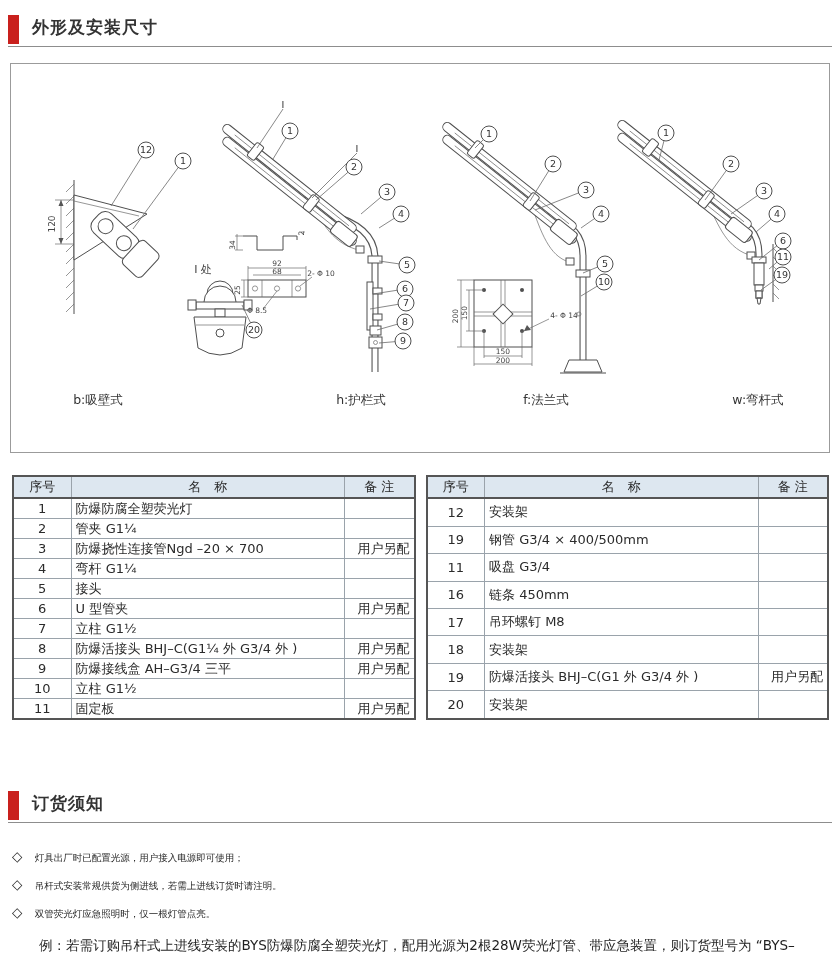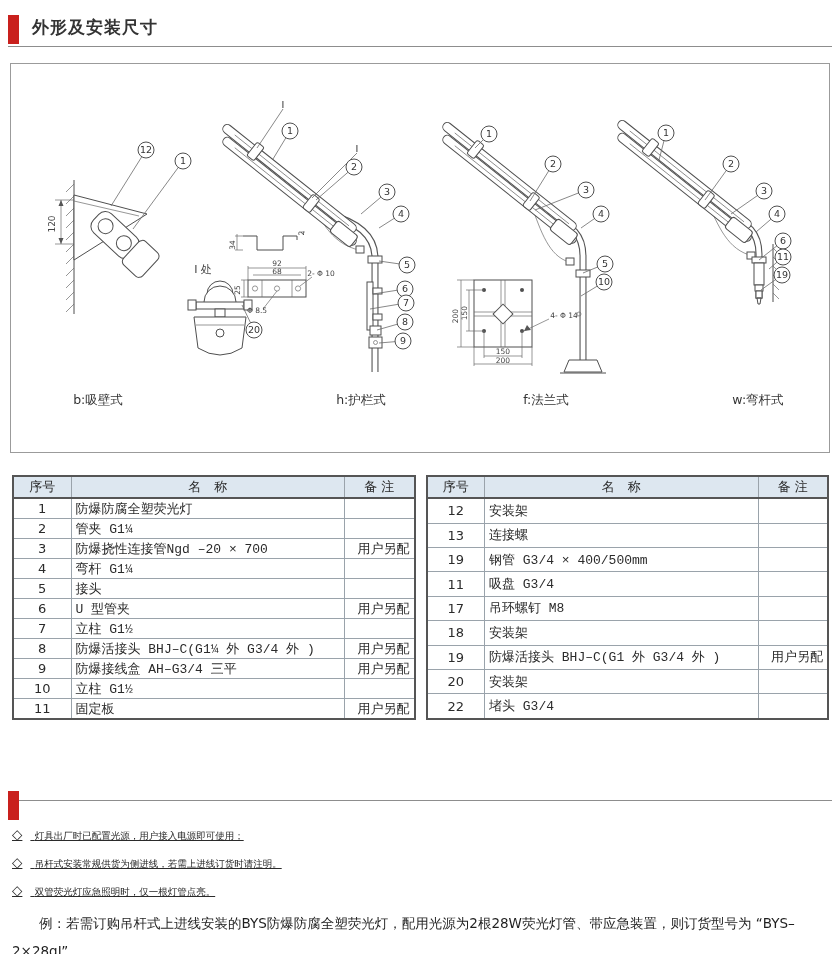--- a/index.html
+++ b/index.html
@@ -22,25 +22,25 @@
   .dimt{font-size:7.5px;fill:#444;text-anchor:middle;}
   .cap{font-size:12.5px;fill:#333;text-anchor:middle;}
   
   .tables{display:flex;gap:10px;margin:22px 11px 12px 12px;}
   table.parts{border-collapse:collapse;flex:1;border:2px solid #555;table-layout:fixed;}
   table.parts th,table.parts td{border:1px solid #9aa3ab;height:19px;padding:0 4px;
     font-size:13px;font-weight:400;overflow:hidden;white-space:nowrap;}
   table.parts thead th{background:#dde7f0;border-bottom:2px solid #555;height:20px;text-align:center;}
   col.c-no{width:58px;}col.c-note{width:70px;}
   td.no{text-align:center;}
-  td.nm{padding-left:12px;font-family:Liberation Mono, monospace;}
+  td.nm{padding-left:12px;}
   td.nt{text-align:right;font-size:12.5px;}
   
   .sec2{margin-top:70px;}
-  .bullets{margin:20px 10px 0 12px;text-decoration:underline;}
+  .bullets{margin:20px 10px 0 12px;}
   .bullet{font-size:13.5px;line-height:27px;color:#1f1f1f;}
   .dia{margin-right:8px;}
   .example{margin:4px 8px 0 12px;font-size:13.5px;line-height:28px;color:#1f1f1f;text-indent:2em;}
 </style>
 </head>
 <body>
 
 <div class="sec-header">
   <span class="red-bar"></span>
   <h1 class="sec-title">外形及安装尺寸</h1>
@@ -413,38 +413,38 @@
       </tr>
     </thead>
     <tbody>
 
         <tr>
           <td class="no">12</td>
           <td class="nm">安装架</td>
           <td class="nt"></td>
         </tr>
 
-        <tr>
-          <td class="no">13</td>
-          <td class="nm">连接螺</td>
-          <td class="nt"></td>
-        </tr>
 
         <tr>
           <td class="no">19</td>
           <td class="nm">钢管 G3/4 × 400/500mm</td>
           <td class="nt"></td>
         </tr>
 
         <tr>
           <td class="no">11</td>
           <td class="nm">吸盘 G3/4</td>
           <td class="nt"></td>
         </tr>
 
+        <tr>
+          <td class="no">16</td>
+          <td class="nm">链条 450mm</td>
+          <td class="nt"></td>
+        </tr>
 
         <tr>
           <td class="no">17</td>
           <td class="nm">吊环螺钉 M8</td>
           <td class="nt"></td>
         </tr>
 
         <tr>
           <td class="no">18</td>
           <td class="nm">安装架</td>
@@ -457,31 +457,27 @@
           <td class="nt">用户另配</td>
         </tr>
 
         <tr>
           <td class="no">20</td>
           <td class="nm">安装架</td>
           <td class="nt"></td>
         </tr>
 
 
-        <tr>
-          <td class="no">22</td>
-          <td class="nm">堵头 G3/4</td>
-          <td class="nt"></td>
-        </tr>
       </tbody>
   </table>
 </div>
 
 <div class="sec-header sec2">
   <span class="red-bar"></span>
+  <h1 class="sec-title">订货须知</h1>
 </div>
 
 <div class="bullets">
 
     <div class="bullet">
       <span class="dia">◇</span>
       <span class="btext">灯具出厂时已配置光源，用户接入电源即可使用；</span>
     </div>
 
     <div class="bullet">

